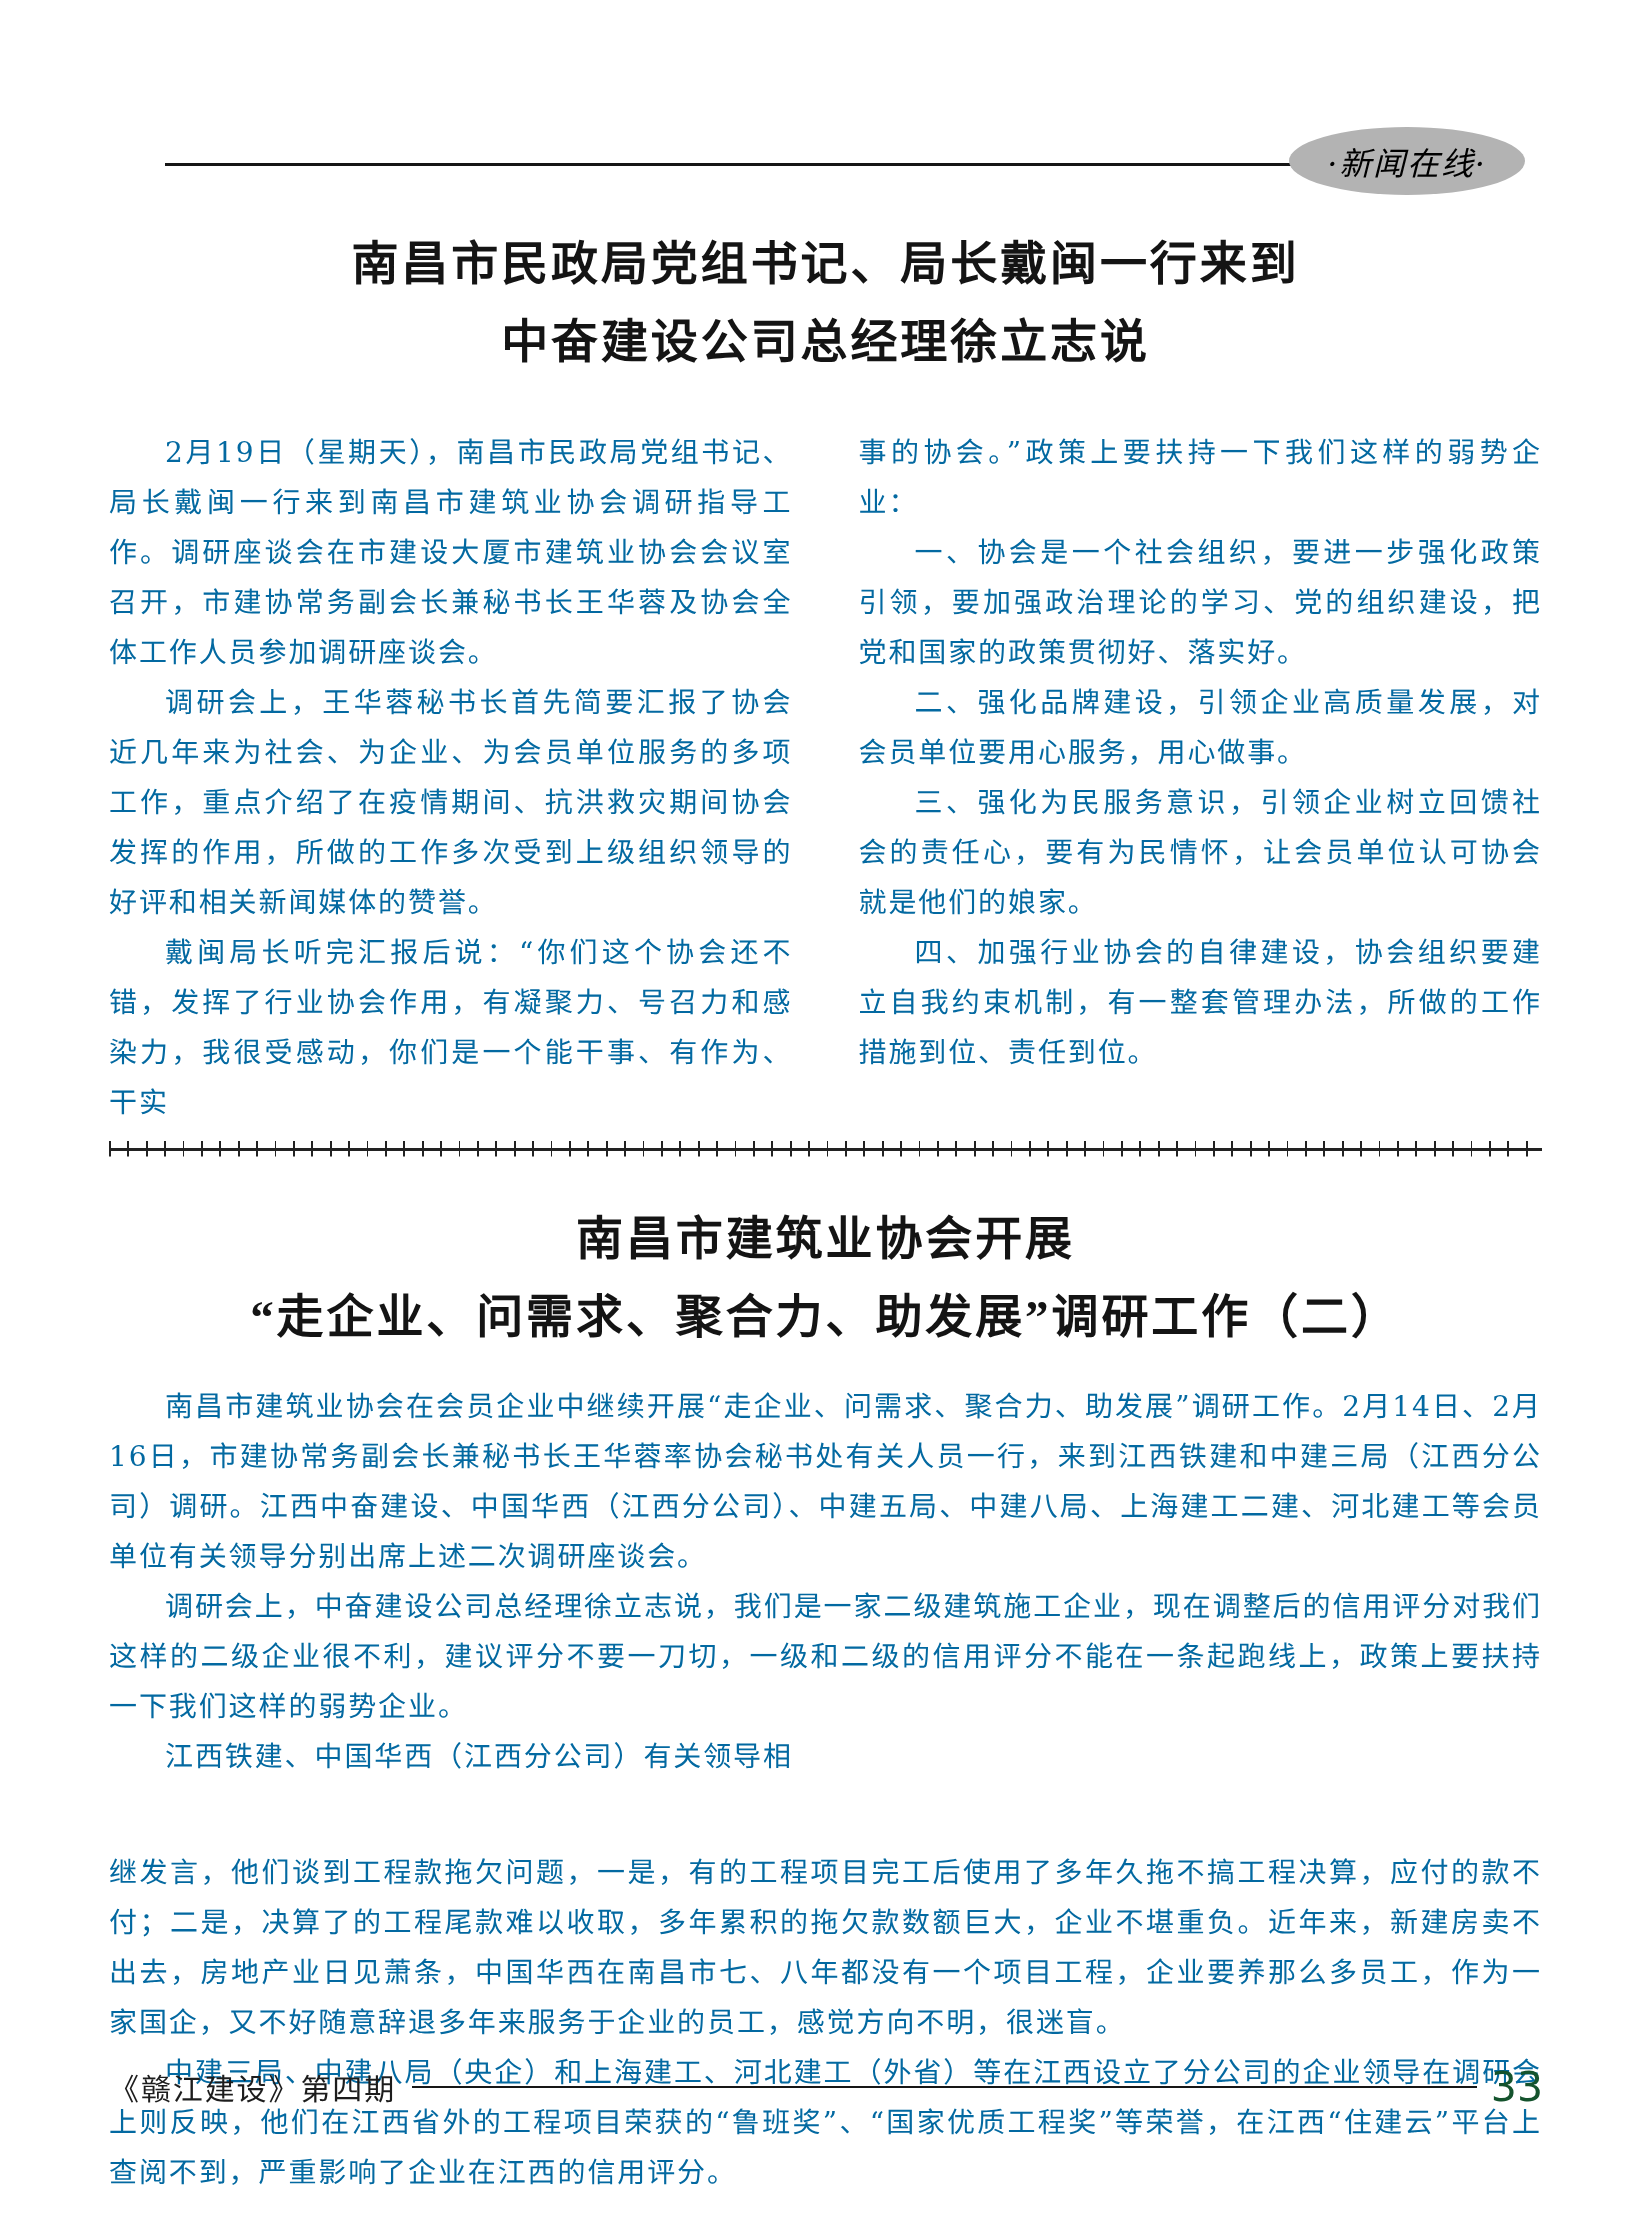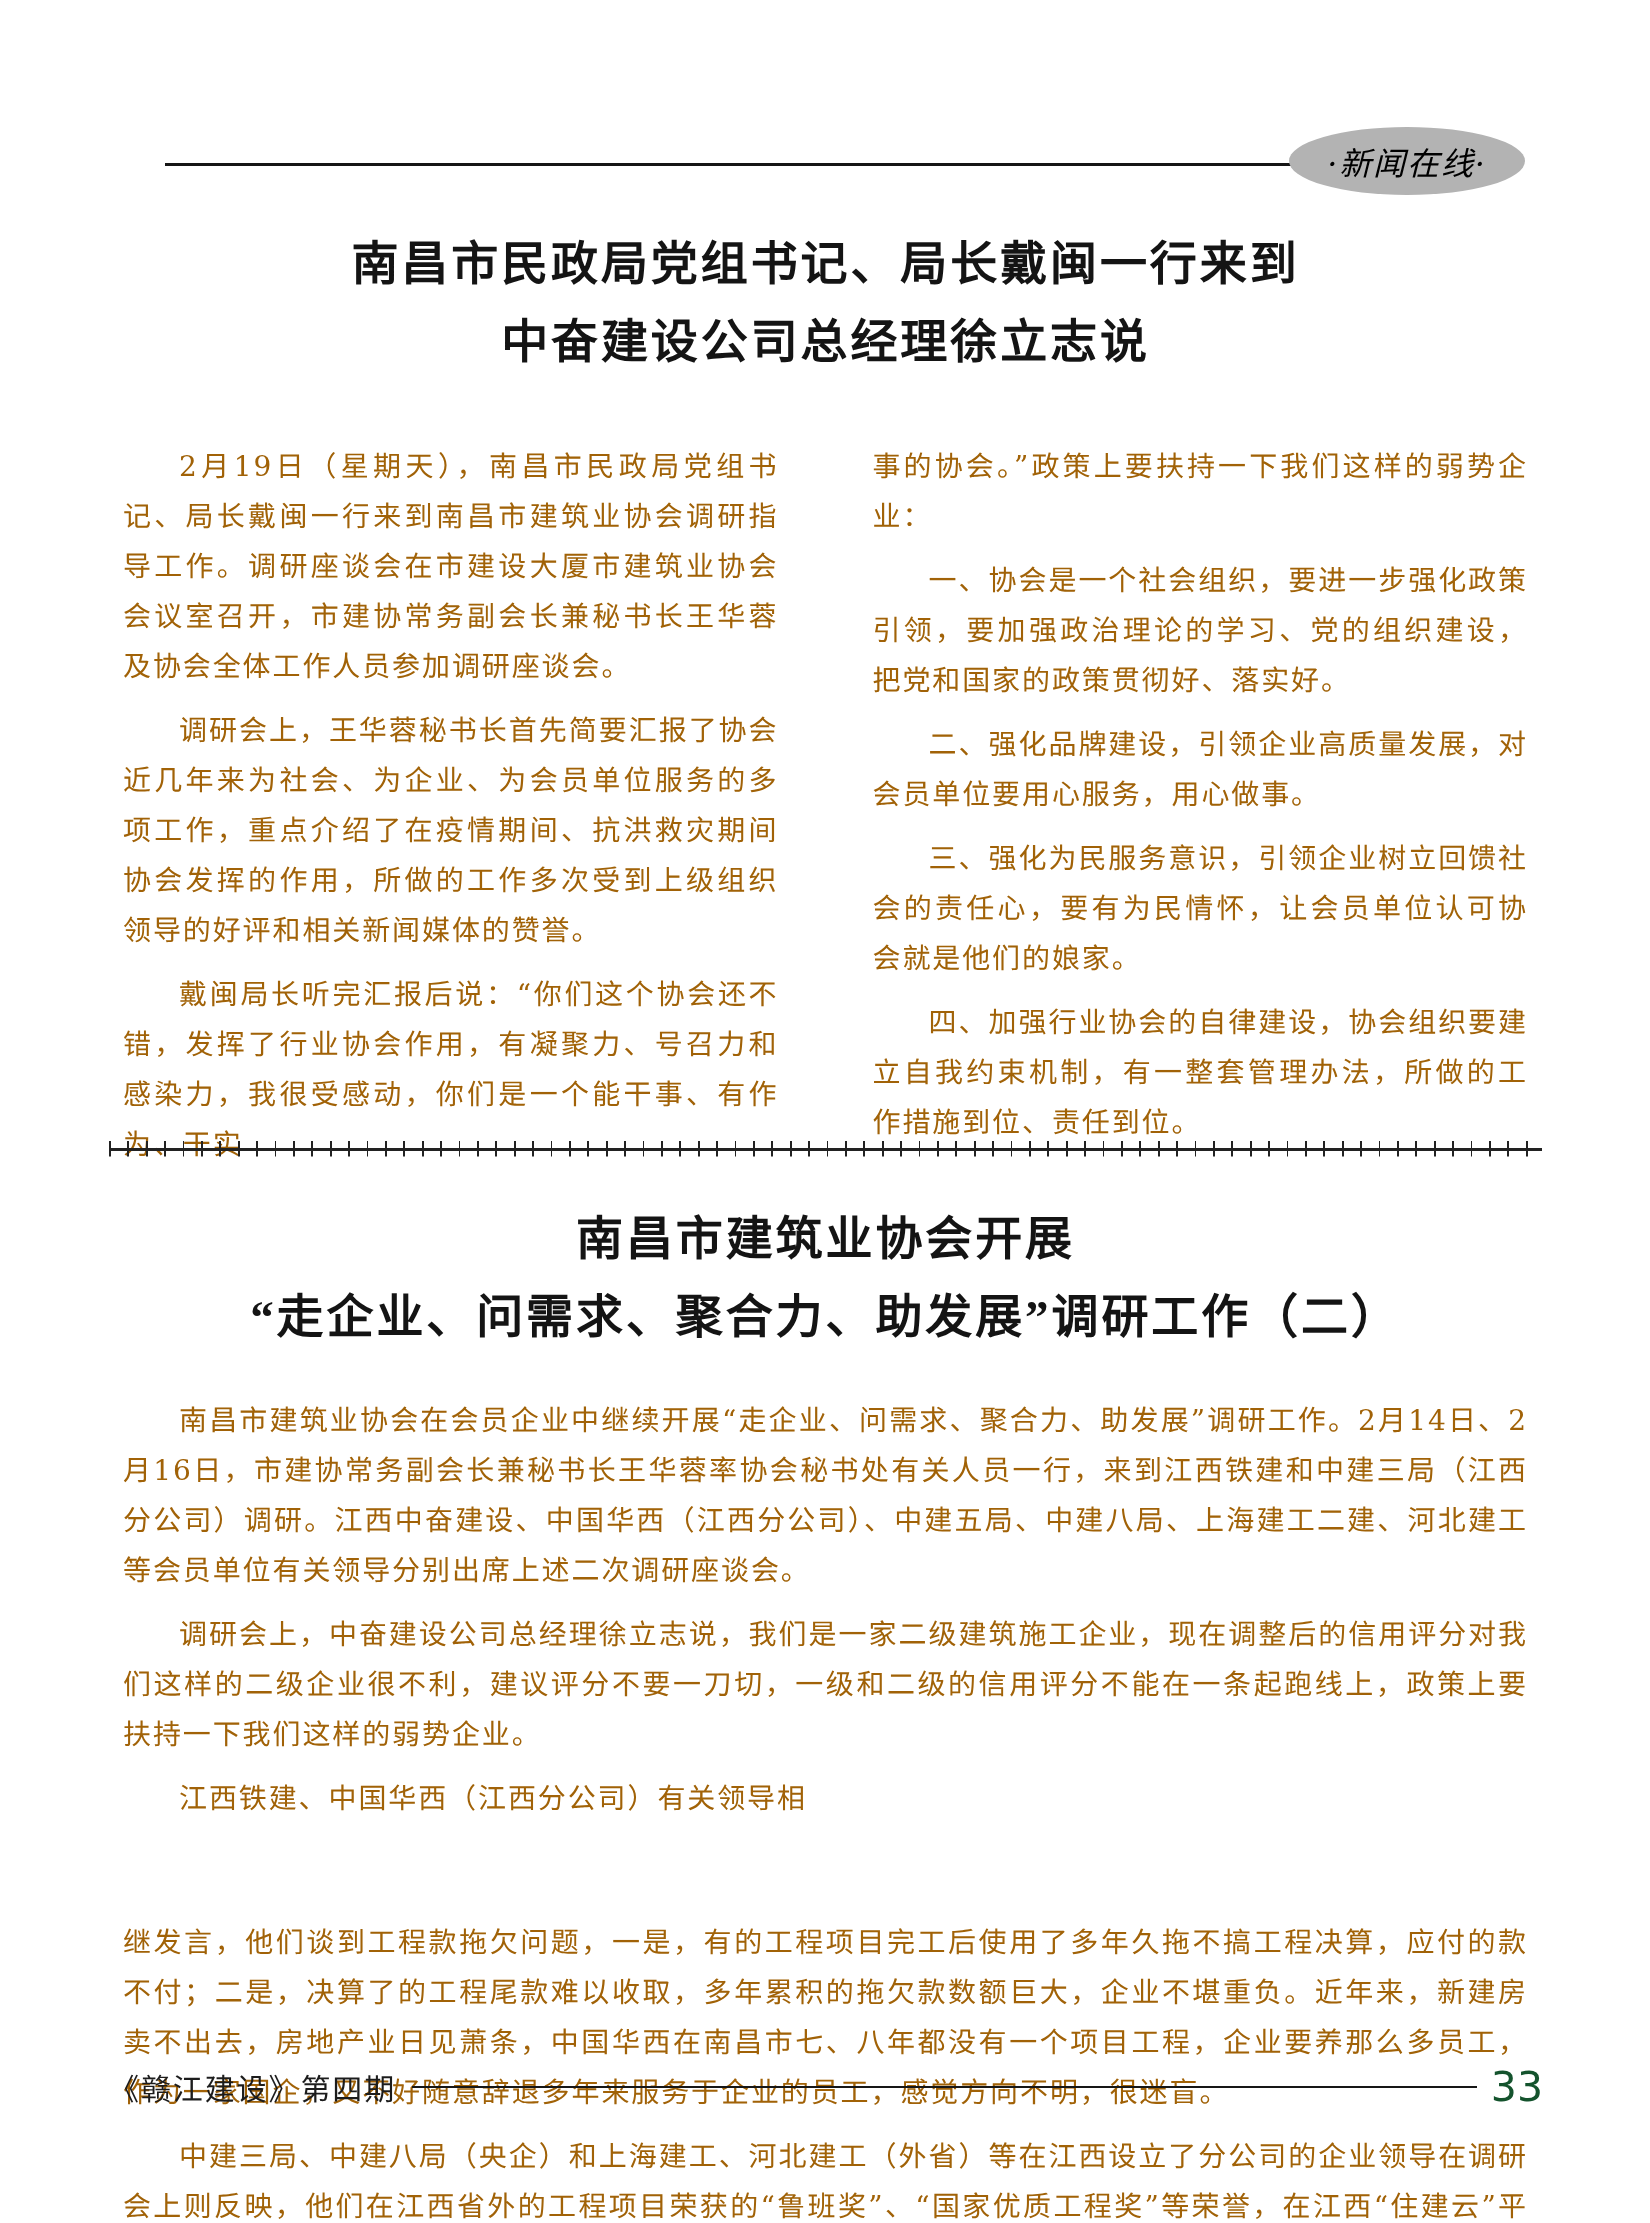--- a/index.html
+++ b/index.html
@@ -68,28 +68,28 @@
     display: flex;
     gap: 66px;
   }
   .a1-columns { top: 428px; }
   .a2-columns { top: 1382px; flex-direction: column; }
   .col {
     flex: 1 1 0;
     min-width: 0;
   }
   .para {
-    margin: 14px;
+    margin: 0;
     font-size: 28px;
     line-height: 50px;
     letter-spacing: 1.9px;
     text-align: justify;
     text-justify: inter-character;
     text-indent: 2em;
-    color: #a16207;
+    color: #0369a1;
   }
   .para.cont { text-indent: 0; }
 
   
   .article-divider {
     position: absolute;
     left: 109px;
     top: 1141px;
     width: 1433px;
     height: 15.5px;

